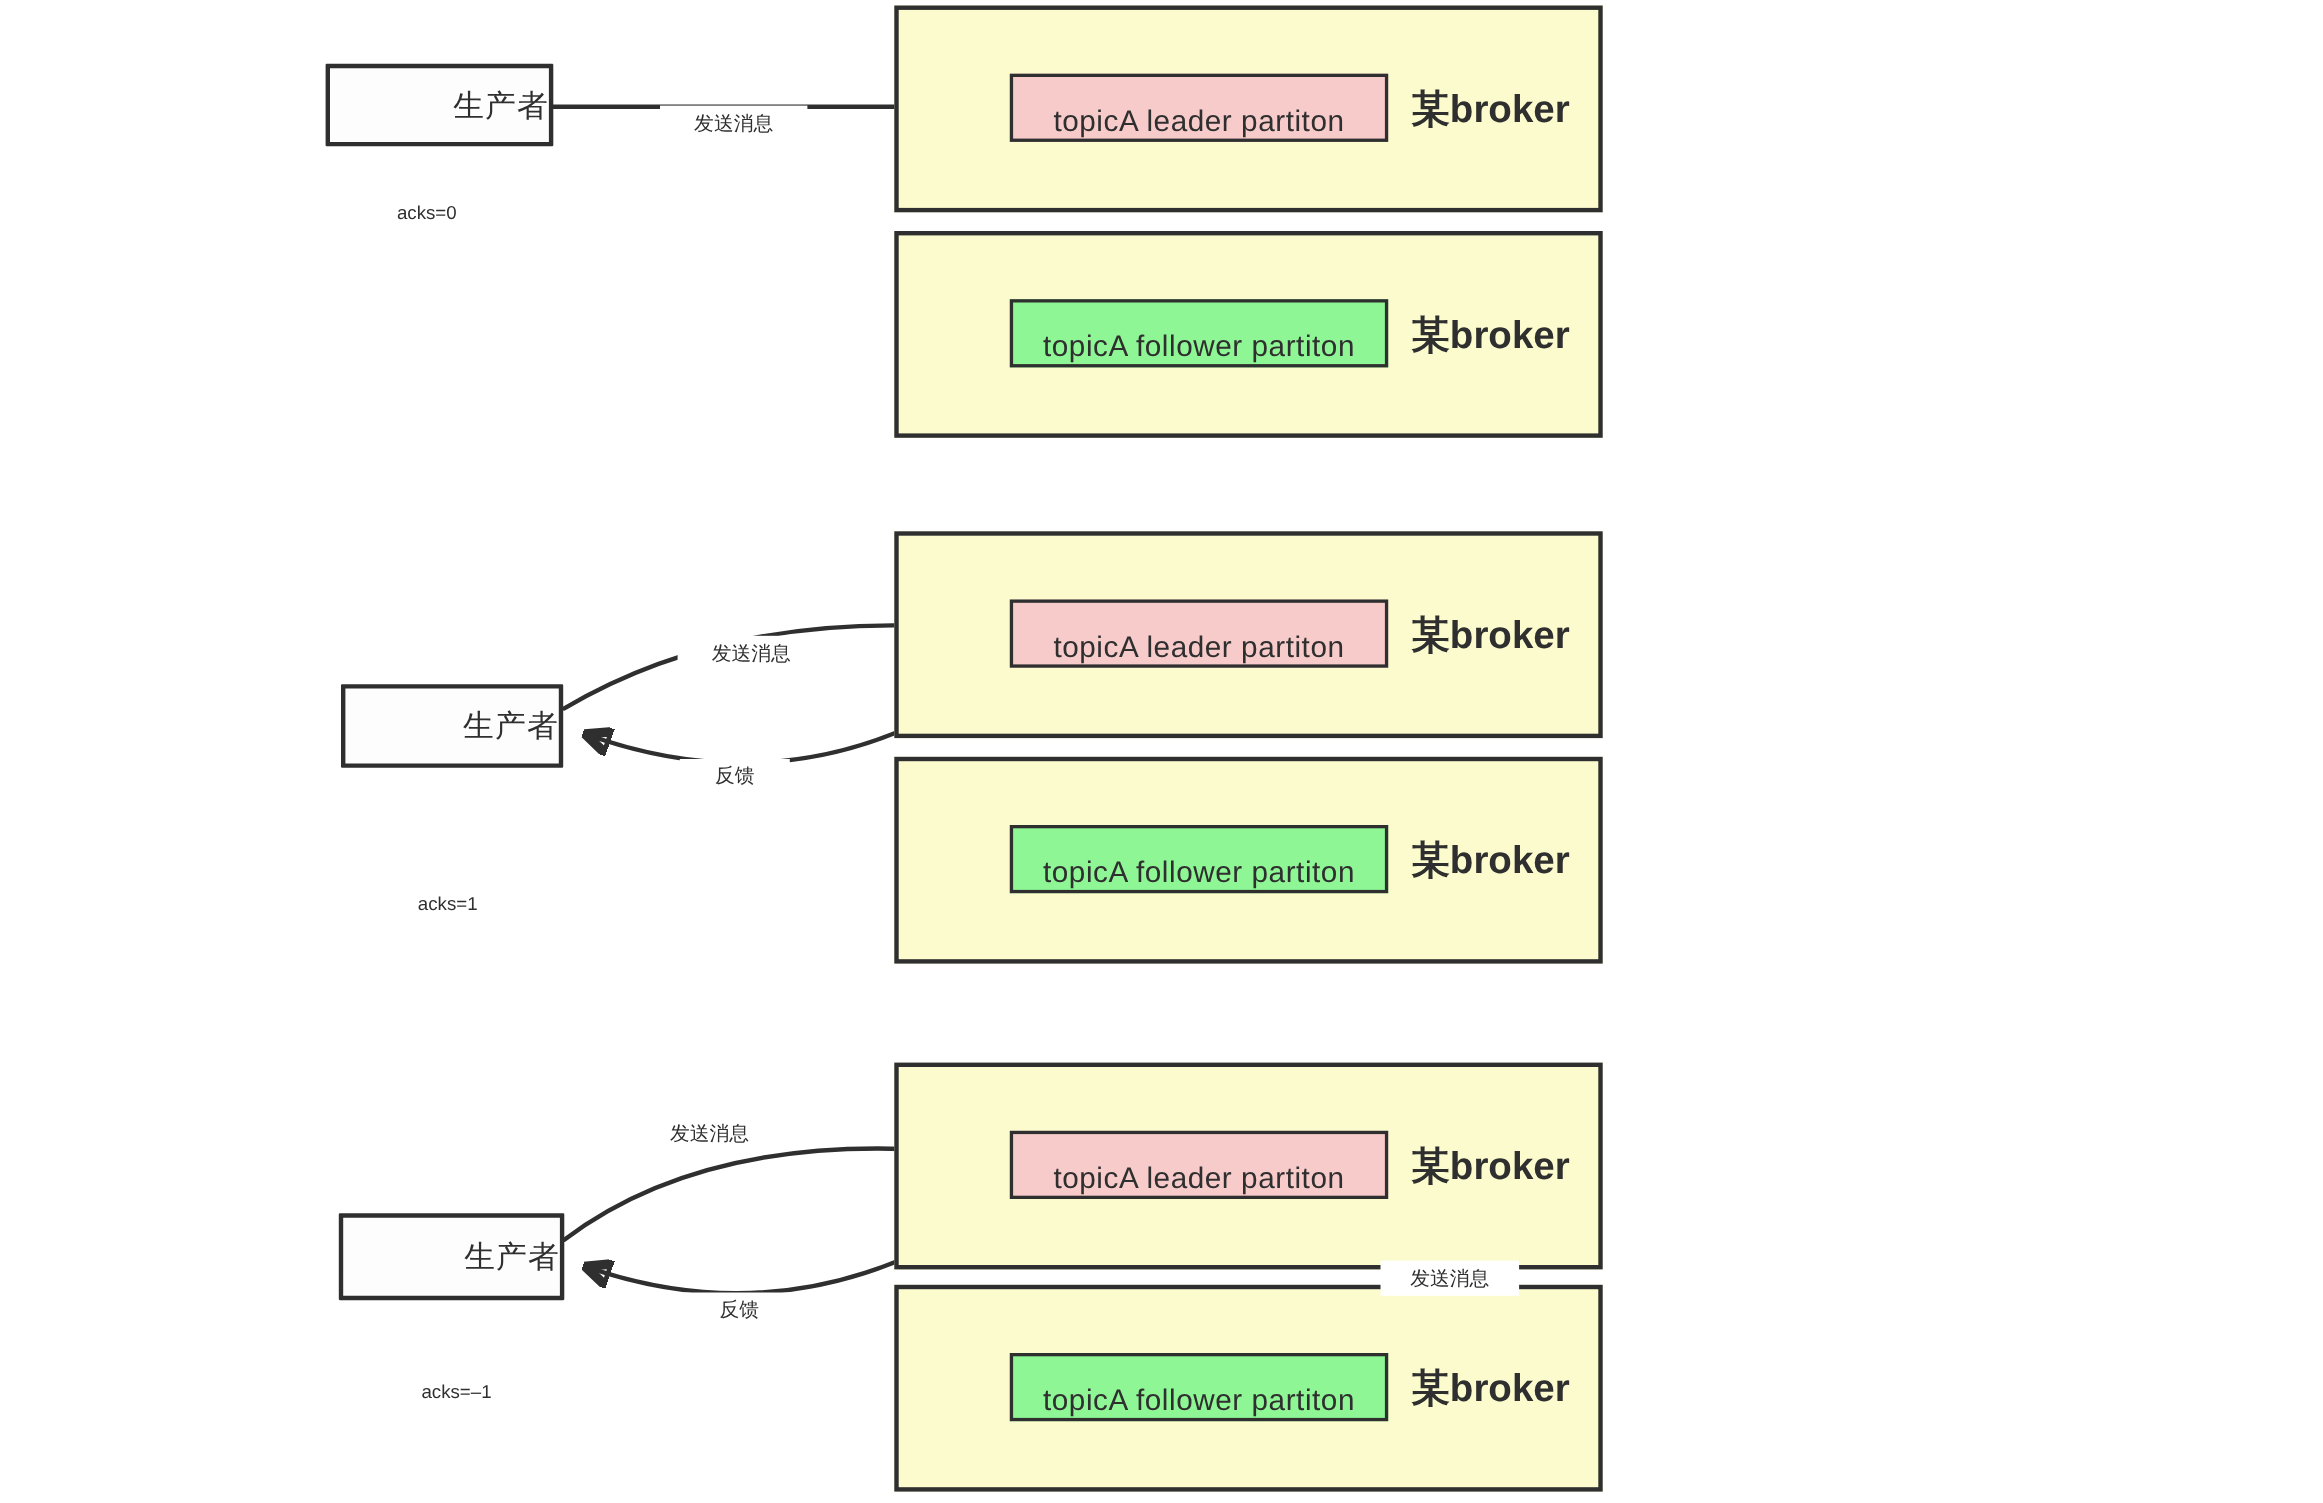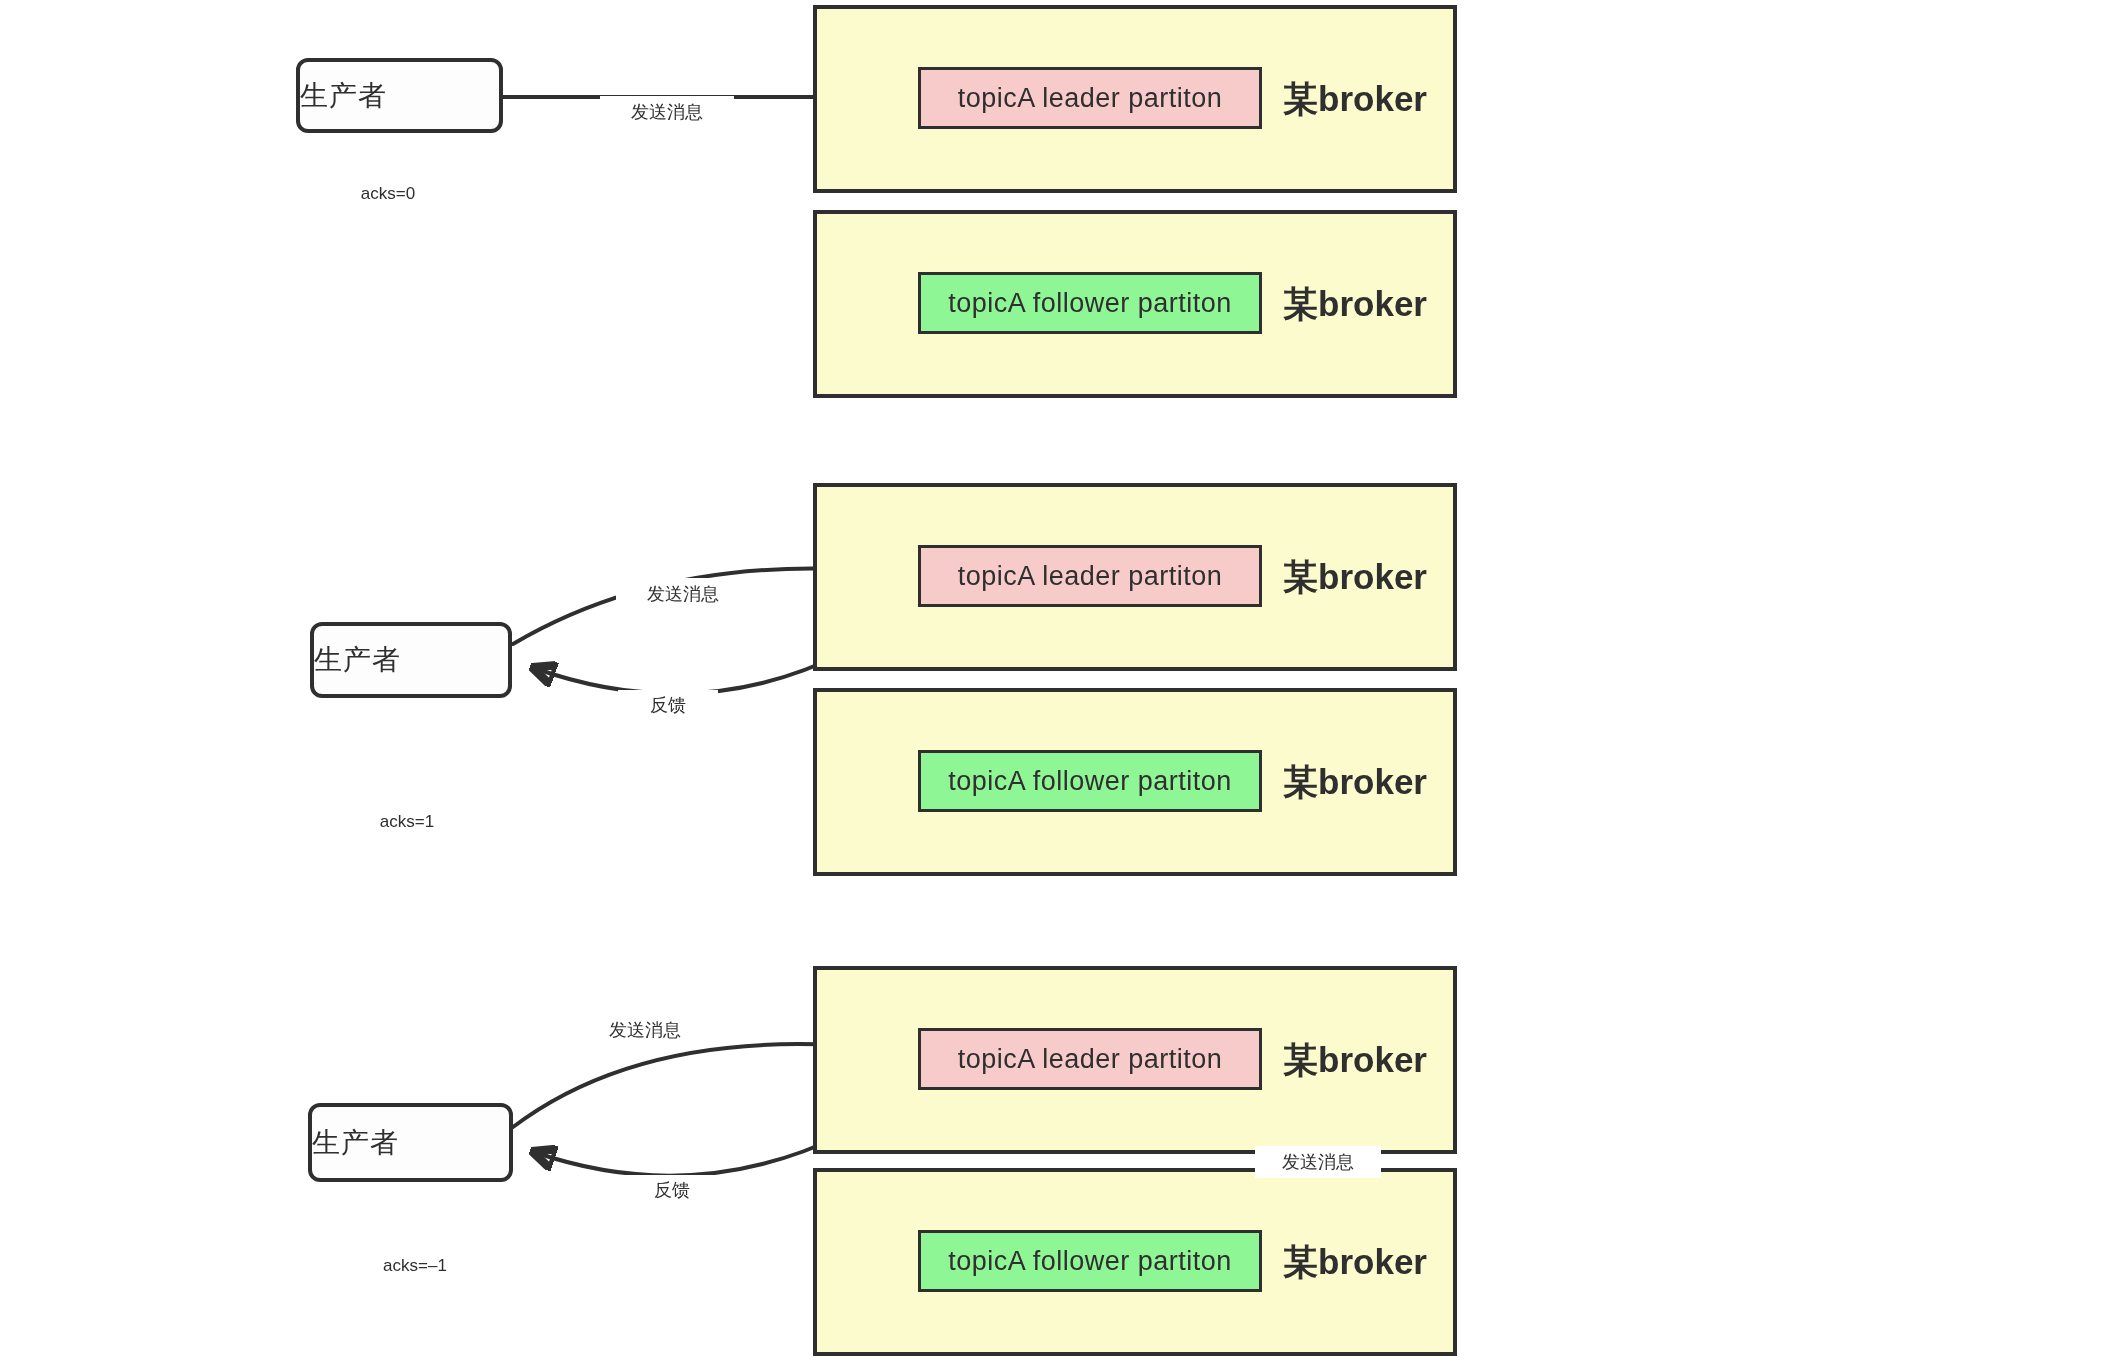--- a/index.html
+++ b/index.html
@@ -11,35 +11,35 @@
     color:var(--text,#2f2f2f);
     overflow:hidden;
   }
   .abs{position:absolute;box-sizing:border-box;}
   .broker{
     background:var(--broker_fill,#fbfbcd);
     border:4px solid var(--line,#2f2f2f);
   }
   .partition{
     border:3px solid var(--line,#2f2f2f);
-    display:flex;align-items:center;justify-content:center;
+    display:flex;align-items:flex-end;justify-content:center;
     font-size:27px;letter-spacing:0.5px;
   }
   .leader{background:var(--leader_fill,#f8cbcb);}
   .follower{background:var(--follower_fill,#8ef694);}
   .broker-name{
     position:absolute;right:26px;top:0;height:100%;
     display:flex;align-items:center;
     font-size:35px;font-weight:bold;
   }
   .producer{
     background:var(--producer_fill,#fdfdfd);
     border:4px solid var(--line,#2f2f2f);
-    border-radius:12px;
-    display:flex;align-items:center;justify-content:flex-start;
+    border-radius:1px;
+    display:flex;align-items:center;justify-content:flex-end;
     font-size:28px;letter-spacing:1px;
   }
   .acks{
     font-size:17px;text-align:center;
   }
   .flow-label{
     background:var(--label_bg,#ffffff);
     font-size:18px;text-align:center;
     display:flex;align-items:center;justify-content:center;
     line-height:1;

